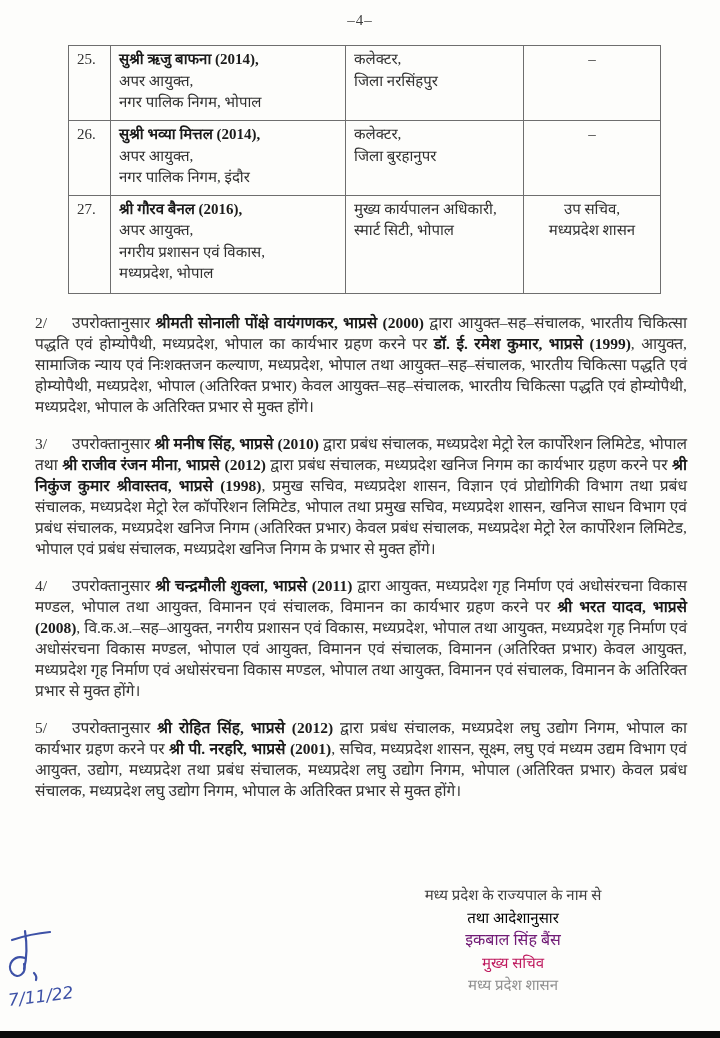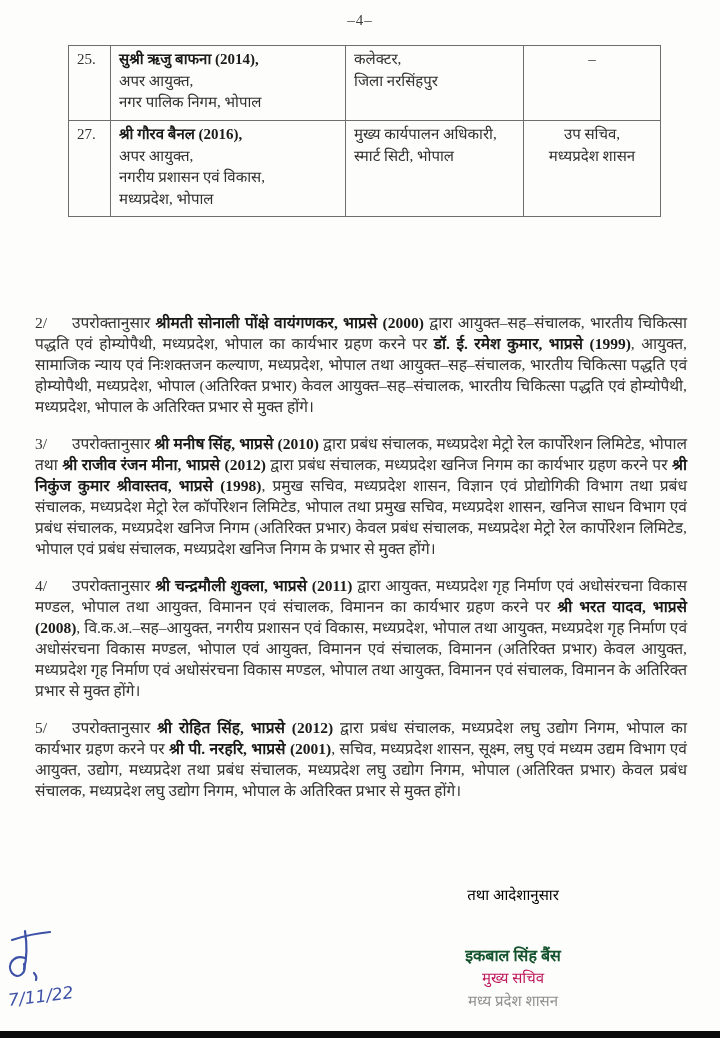--- a/index.html
+++ b/index.html
@@ -35,21 +35,21 @@
     margin:0 0 16px 0; color:#333;
   }
   .para-num { display:inline-block; min-width:37px; }
   .bold-run { font-weight:bold; color:#1b1b1b; }
   .signature-block {
     position:absolute; top:884px; right:57px; width:300px;
     text-align:center; font-size:15px; line-height:22.5px;
   }
   .sig-line1 { color:#3d3d3d; }
   .sig-line2 { color:#000000; }
-  .sig-name  { font-weight:bold; color:#14532d; font-size:16px;margin-top:38px; }
+  .sig-name  { font-weight:normal; color:#701a75; font-size:16px; }
   .sig-title { color:#be185d; }
   .sig-org   { color:#8f8f8f; }
   .handwriting { position:absolute; left:2px; top:918px; width:100px; height:100px; }
   .handwriting path { stroke:var(--ink,#3d51a6); stroke-width:2.2; fill:none;
     stroke-linecap:round; stroke-linejoin:round; }
   .handwriting text { fill:var(--ink,#3d51a6); font-size:17px; font-style:italic;
     font-family:"DejaVu Sans","Liberation Sans",sans-serif; }
   .bottom-bar {
     position:absolute; left:0; bottom:0; width:720px; height:7px; background:#0b0b0b;
   }
@@ -76,20 +76,35 @@
         </td>
         <td>
           <div>कलेक्टर,</div>
           <div>जिला नरसिंहपुर</div>
         </td>
         <td class="cell-remarks">
           <div>–</div>
         </td>
       </tr>
       <tr>
+        <td class="cell-sno">26.</td>
+        <td>
+          <div class="officer-name-bold">सुश्री भव्या मित्तल (2014),</div>
+          <div>अपर आयुक्त,</div>
+          <div>नगर पालिक निगम, इंदौर</div>
+        </td>
+        <td>
+          <div>कलेक्टर,</div>
+          <div>जिला बुरहानुपर</div>
+        </td>
+        <td class="cell-remarks">
+          <div>–</div>
+        </td>
+      </tr>
+      <tr>
         <td class="cell-sno">27.</td>
         <td>
           <div class="officer-name-bold">श्री गौरव बैनल (2016),</div>
           <div>अपर आयुक्त,</div>
           <div>नगरीय प्रशासन एवं विकास,</div>
           <div>मध्यप्रदेश, भोपाल</div>
         </td>
         <td>
           <div>मुख्य कार्यपालन अधिकारी,</div>
           <div>स्मार्ट सिटी, भोपाल</div>
@@ -103,20 +118,21 @@
 </table>
 
 <div class="order-paragraphs">
     <div class="order-paragraph"><span class="para-num">2/</span><span>उपरोक्तानुसार </span><span class="bold-run">श्रीमती सोनाली पोंक्षे वायंगणकर, भाप्रसे (2000)</span><span> द्वारा आयुक्त–सह–संचालक, भारतीय चिकित्सा पद्धति एवं होम्योपैथी, मध्यप्रदेश, भोपाल का कार्यभार ग्रहण करने पर </span><span class="bold-run">डॉ. ई. रमेश कुमार, भाप्रसे (1999)</span><span>, आयुक्त, सामाजिक न्याय एवं निःशक्तजन कल्याण, मध्यप्रदेश, भोपाल तथा आयुक्त–सह–संचालक, भारतीय चिकित्सा पद्धति एवं होम्योपैथी, मध्यप्रदेश, भोपाल (अतिरिक्त प्रभार) केवल आयुक्त–सह–संचालक, भारतीय चिकित्सा पद्धति एवं होम्योपैथी, मध्यप्रदेश, भोपाल के अतिरिक्त प्रभार से मुक्त होंगे।</span></div>
     <div class="order-paragraph"><span class="para-num">3/</span><span>उपरोक्तानुसार </span><span class="bold-run">श्री मनीष सिंह, भाप्रसे (2010)</span><span> द्वारा प्रबंध संचालक, मध्यप्रदेश मेट्रो रेल कार्पोरेशन लिमिटेड, भोपाल तथा </span><span class="bold-run">श्री राजीव रंजन मीना, भाप्रसे (2012)</span><span> द्वारा प्रबंध संचालक, मध्यप्रदेश खनिज निगम का कार्यभार ग्रहण करने पर </span><span class="bold-run">श्री निकुंज कुमार श्रीवास्तव, भाप्रसे (1998)</span><span>, प्रमुख सचिव, मध्यप्रदेश शासन, विज्ञान एवं प्रोद्योगिकी विभाग तथा प्रबंध संचालक, मध्यप्रदेश मेट्रो रेल कॉर्पोरेशन लिमिटेड, भोपाल तथा प्रमुख सचिव, मध्यप्रदेश शासन, खनिज साधन विभाग एवं प्रबंध संचालक, मध्यप्रदेश खनिज निगम (अतिरिक्त प्रभार) केवल प्रबंध संचालक, मध्यप्रदेश मेट्रो रेल कार्पोरेशन लिमिटेड, भोपाल एवं प्रबंध संचालक, मध्यप्रदेश खनिज निगम के प्रभार से मुक्त होंगे।</span></div>
     <div class="order-paragraph"><span class="para-num">4/</span><span>उपरोक्तानुसार </span><span class="bold-run">श्री चन्द्रमौली शुक्ला, भाप्रसे (2011)</span><span> द्वारा आयुक्त, मध्यप्रदेश गृह निर्माण एवं अधोसंरचना विकास मण्डल, भोपाल तथा आयुक्त, विमानन एवं संचालक, विमानन का कार्यभार ग्रहण करने पर </span><span class="bold-run">श्री भरत यादव, भाप्रसे (2008)</span><span>, वि.क.अ.–सह–आयुक्त, नगरीय प्रशासन एवं विकास, मध्यप्रदेश, भोपाल तथा आयुक्त, मध्यप्रदेश गृह निर्माण एवं अधोसंरचना विकास मण्डल, भोपाल एवं आयुक्त, विमानन एवं संचालक, विमानन (अतिरिक्त प्रभार) केवल आयुक्त, मध्यप्रदेश गृह निर्माण एवं अधोसंरचना विकास मण्डल, भोपाल तथा आयुक्त, विमानन एवं संचालक, विमानन के अतिरिक्त प्रभार से मुक्त होंगे।</span></div>
     <div class="order-paragraph"><span class="para-num">5/</span><span>उपरोक्तानुसार </span><span class="bold-run">श्री रोहित सिंह, भाप्रसे (2012)</span><span> द्वारा प्रबंध संचालक, मध्यप्रदेश लघु उद्योग निगम, भोपाल का कार्यभार ग्रहण करने पर </span><span class="bold-run">श्री पी. नरहरि, भाप्रसे (2001)</span><span>, सचिव, मध्यप्रदेश शासन, सूक्ष्म, लघु एवं मध्यम उद्यम विभाग एवं आयुक्त, उद्योग, मध्यप्रदेश तथा प्रबंध संचालक, मध्यप्रदेश लघु उद्योग निगम, भोपाल (अतिरिक्त प्रभार) केवल प्रबंध संचालक, मध्यप्रदेश लघु उद्योग निगम, भोपाल के अतिरिक्त प्रभार से मुक्त होंगे।</span></div>
   </div>
 
 <div class="signature-block">
+  <div class="sig-line1">मध्य प्रदेश के राज्यपाल के नाम से</div>
   <div class="sig-line2">तथा आदेशानुसार</div>
   <div class="sig-name">इकबाल सिंह बैंस</div>
   <div class="sig-title">मुख्य सचिव</div>
   <div class="sig-org">मध्य प्रदेश शासन</div>
 </div>
 
 <svg class="handwriting" viewBox="0 0 100 100">
   <path d="M10 22 C 22 18, 37 15, 48 14"></path>
   <path d="M23 13 C 25 26, 25 40, 22 51"></path>
   <path d="M23 40 C 12 36, 4 47, 10 55 C 16 62, 25 55, 22 46"></path>

